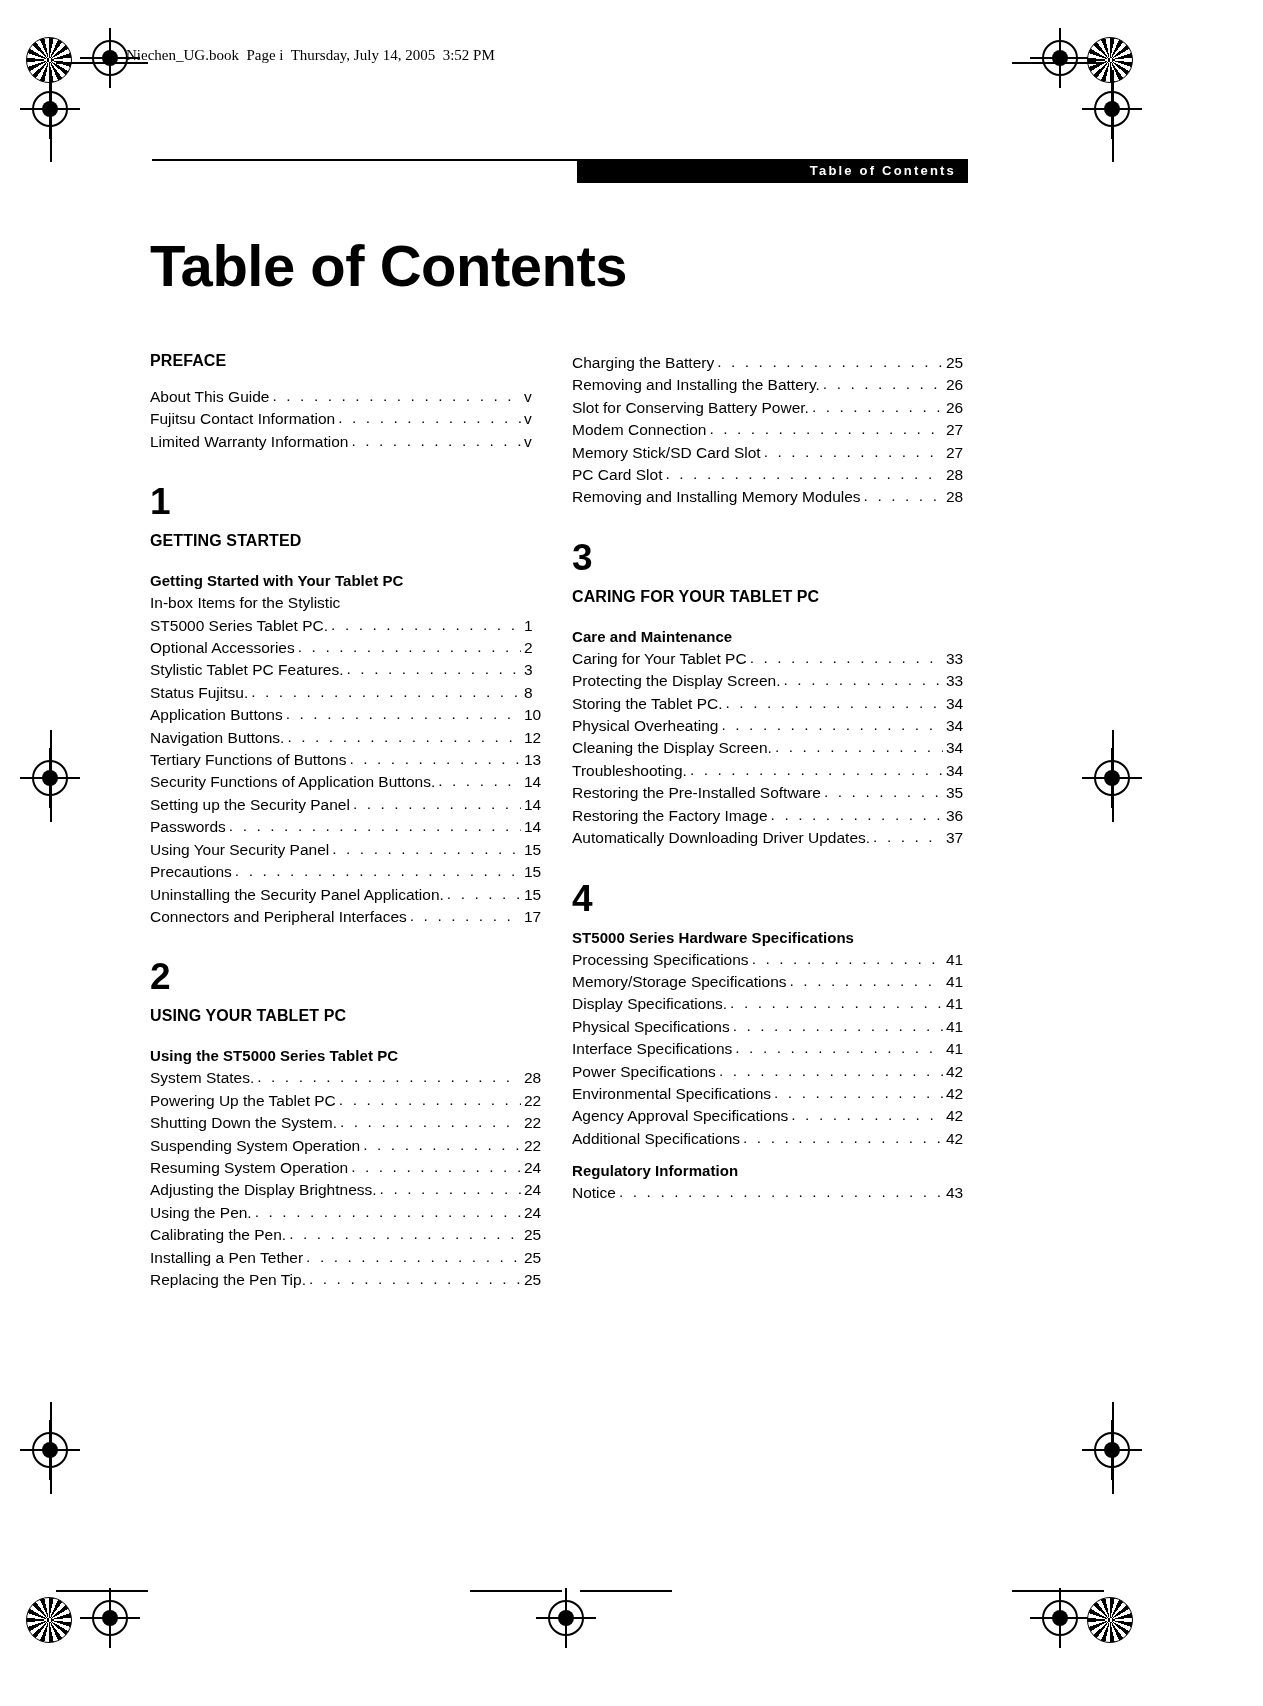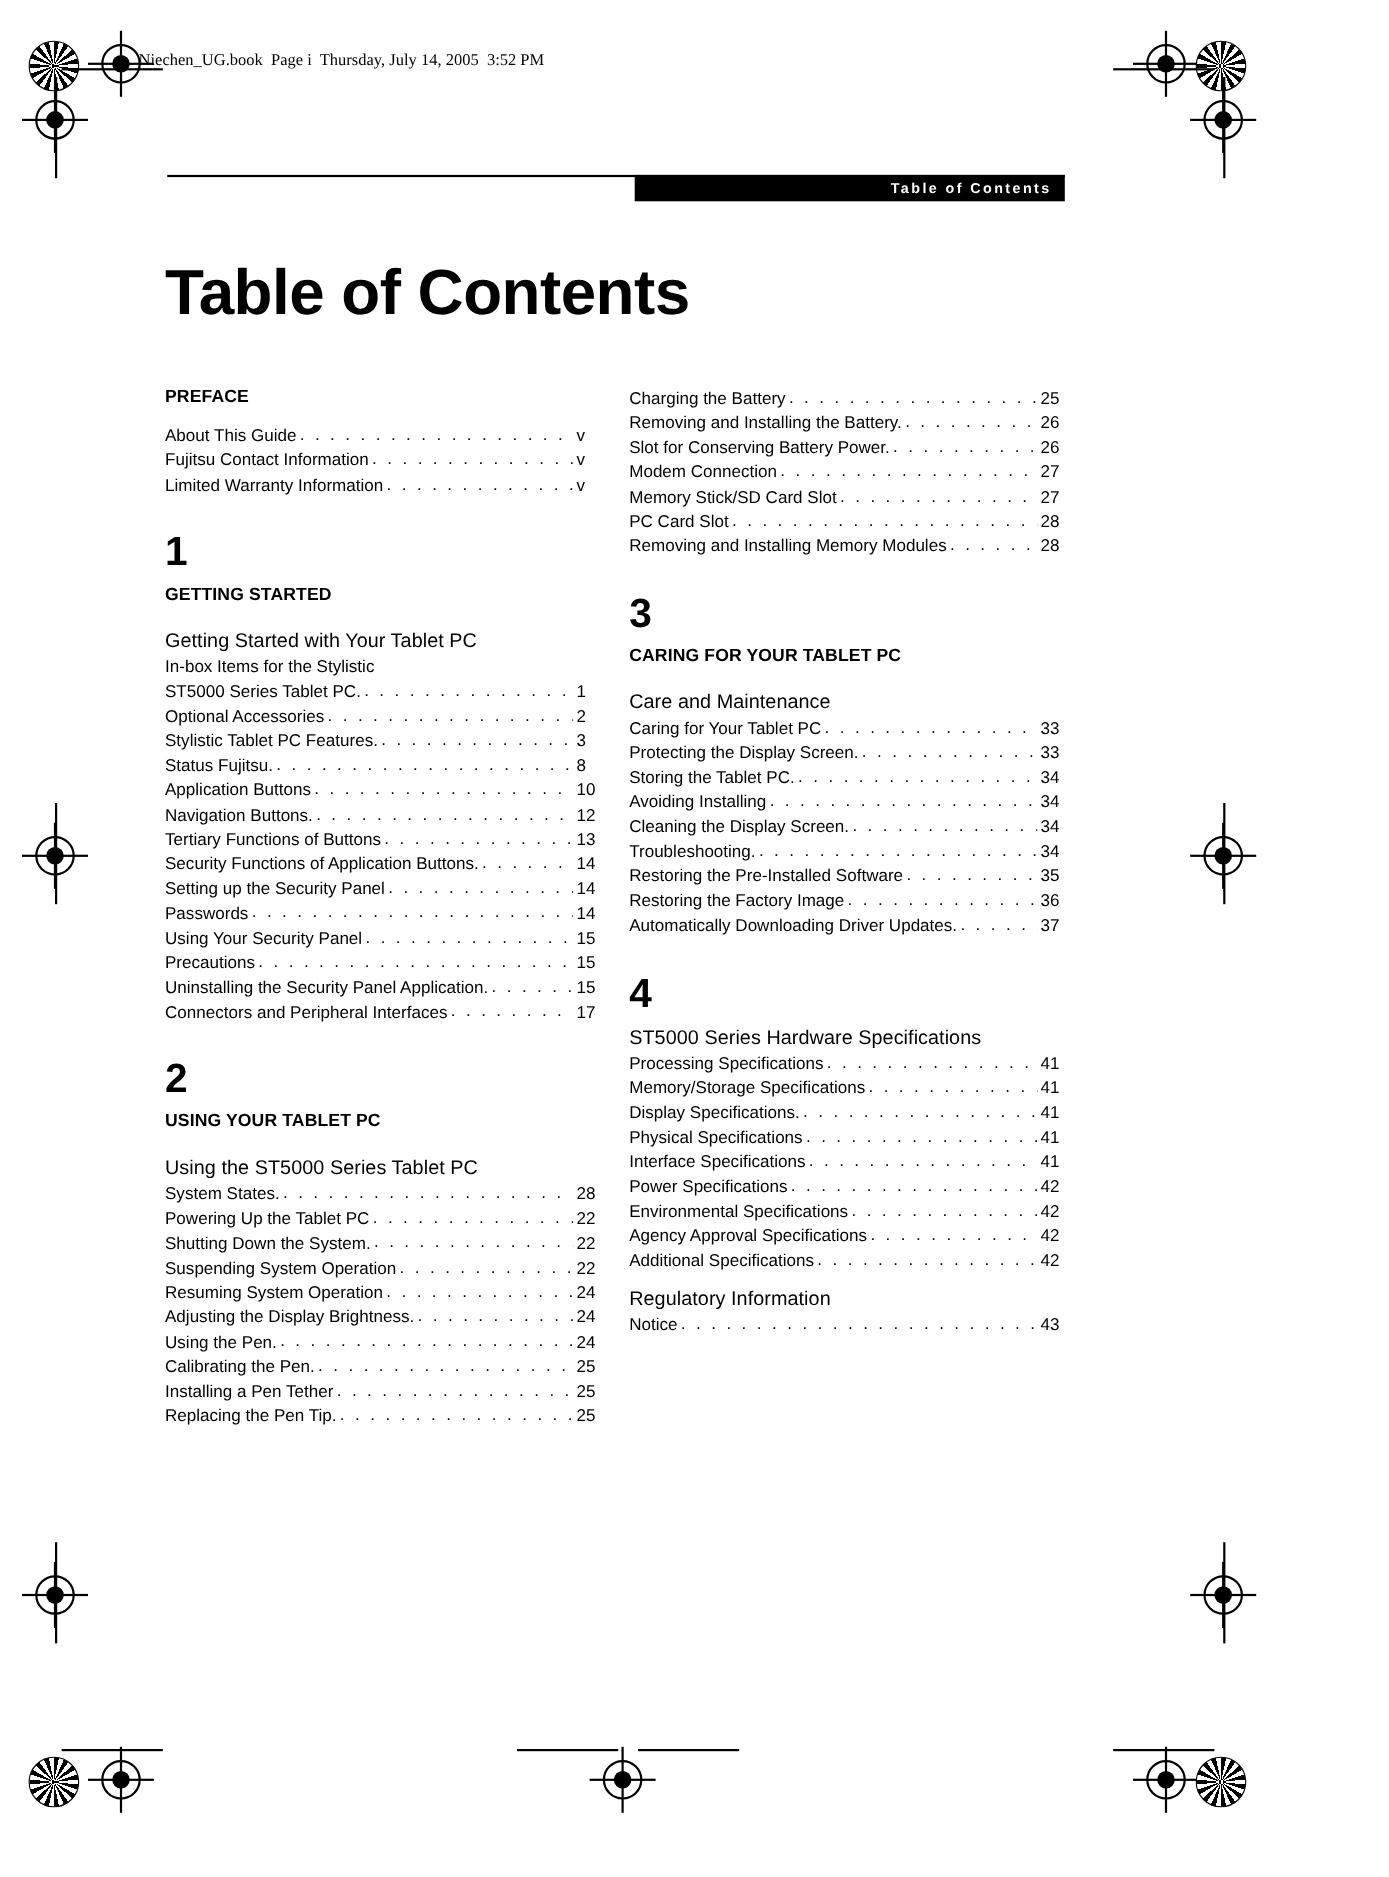--- a/index.html
+++ b/index.html
@@ -73,21 +73,21 @@
     margin:0 0 16px 0; letter-spacing:0.1px;
   }
   .chapnum {
     font-size:37px; font-weight:bold; line-height:1;
     margin:30px 0 12px 0;
   }
   .chaptitle {
     font-size:16px; font-weight:bold; margin:0 0 22px 0; letter-spacing:0.1px;
   }
   .subhead {
-    font-size:18px; font-weight:normal; margin:0 0 3px 0; letter-spacing:0.05px;
+    font-size:15px; font-weight:bold; margin:0 0 3px 0; letter-spacing:0.05px;
   }
 
   ul.toc { list-style:none; margin:0 0 0 0; padding:0; }
   ul.toc li { margin:0; padding:0; }
 
   .entry {
     display:flex; align-items:baseline;
     font-size:15.5px; line-height:22.4px; color:#000;
     white-space:nowrap;
   }
@@ -486,21 +486,21 @@
         </li>
         <li>
           <div class="entry">
             <span class="etext">Storing the Tablet PC.</span>
             <span class="leader">. . . . . . . . . . . . . . . . . . . . . . . . . . . . . . . . . . . . . . . . . . . . . . . . . . . . . . . . . . . . . .</span>
             <span class="pg">34</span>
           </div>
         </li>
         <li>
           <div class="entry">
-            <span class="etext">Avoiding Installing</span>
+            <span class="etext">Physical Overheating</span>
             <span class="leader">. . . . . . . . . . . . . . . . . . . . . . . . . . . . . . . . . . . . . . . . . . . . . . . . . . . . . . . . . . . . . .</span>
             <span class="pg">34</span>
           </div>
         </li>
         <li>
           <div class="entry">
             <span class="etext">Cleaning the Display Screen.</span>
             <span class="leader">. . . . . . . . . . . . . . . . . . . . . . . . . . . . . . . . . . . . . . . . . . . . . . . . . . . . . . . . . . . . . .</span>
             <span class="pg">34</span>
           </div>

